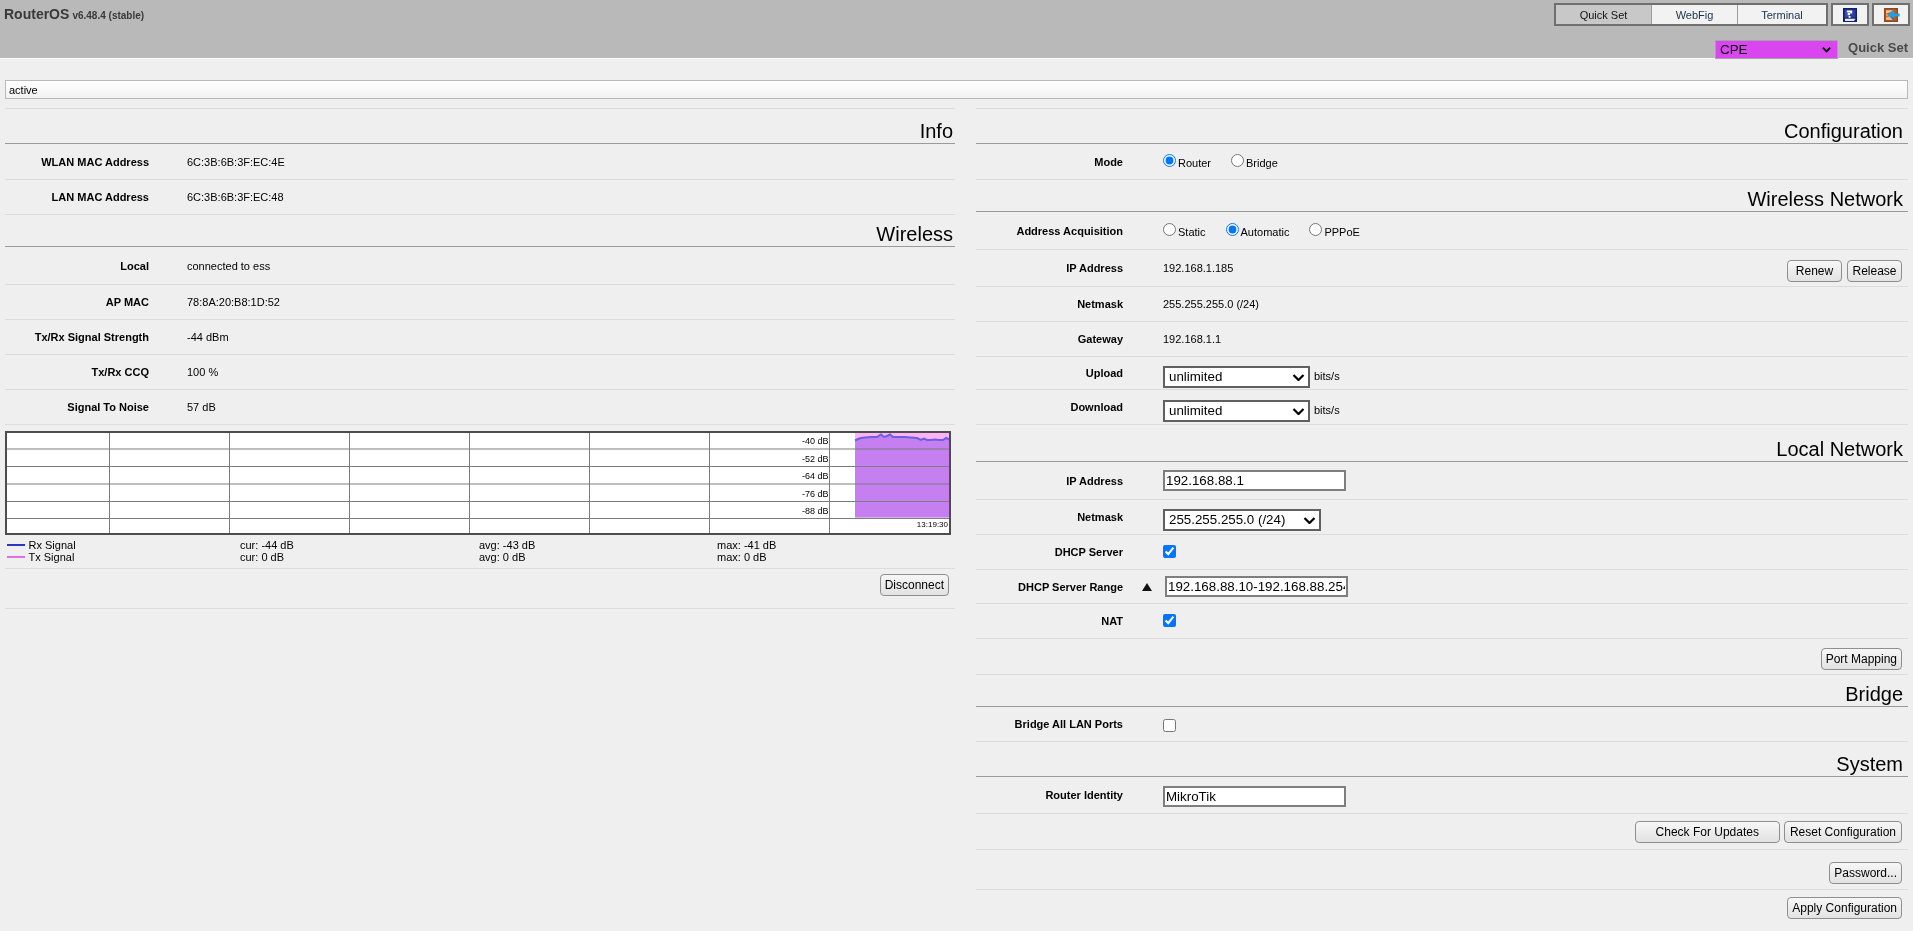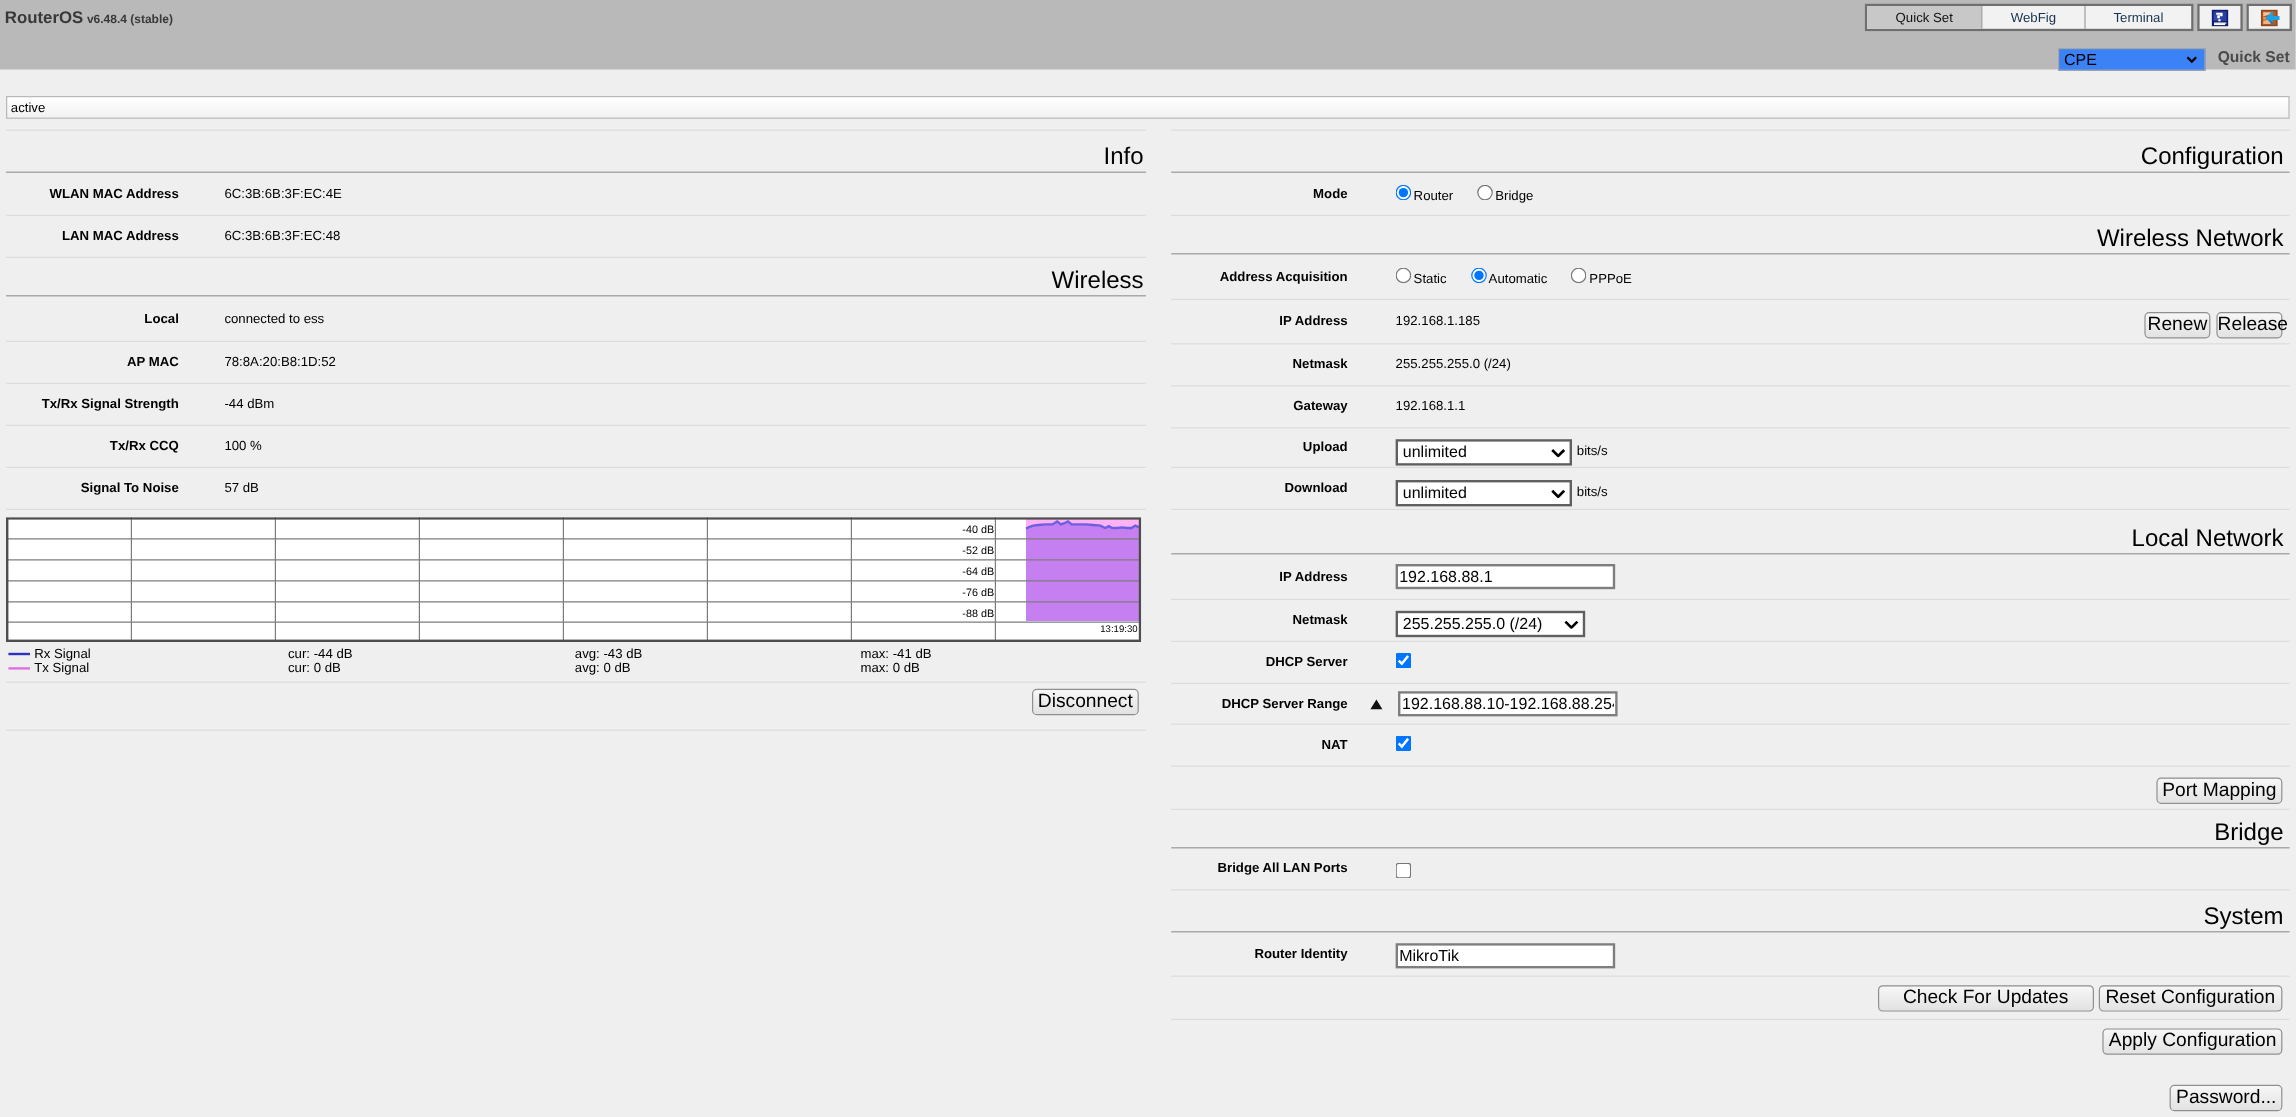--- a/index.html
+++ b/index.html
@@ -6,36 +6,36 @@
 html,body { width:1913px; height:931px; background:#efefef; font-family:"Liberation Sans",sans-serif; font-size:11px; color:#000; overflow:hidden; }
 #hdr { position:absolute; left:0; top:0; width:1913px; height:59px; background:#b9b9b9; border-bottom:1px solid #fbfbfb; }
 #brand { position:absolute; left:4px; top:6px; white-space:nowrap; color:#3c3c3c; }
 #brand b { font-size:14px; font-weight:bold; color:#393939; }
 #brand span { font-size:10px; font-weight:bold; color:#393939; }
 #tabs { position:absolute; left:1554px; top:3px; width:274px; height:23px; display:flex; border:2px solid #6f6f6f; background:#f2f2f2; }
 #tabs .tab { display:flex; align-items:center; justify-content:center; font-size:11px; color:#16324f; border-left:1px solid #9d9d9d; }
 #tabs .tab:first-child { border-left:none; }
 #tabs .tab.on { background:#c8c8c8; color:#111; }
 .icobtn { position:absolute; top:3px; width:38px; height:23px; border:2px solid #6f6f6f; background:#f2f2f2; display:flex; align-items:center; justify-content:center; }
-#qsel { position:absolute; left:1715px; top:40px; width:123px; height:19px; background:#3b82f6; border:1px solid #a5a5a5; font-size:13.3333px; display:flex; align-items:center; padding-left:4px; }
+#qsel { position:absolute; left:1715px; top:40px; width:123px; height:19px; background:#d946ef; border:1px solid #a5a5a5; font-size:13.3333px; display:flex; align-items:center; padding-left:4px; }
 #qsel .chev { position:absolute; right:5px; top:3px; }
 #qslabel { position:absolute; right:5px; top:40px; font-size:13px; font-weight:bold; color:#4a4a4a; }
 #activebar { position:absolute; left:5px; top:80px; width:1903px; height:19px; background:linear-gradient(#ffffff,#f2f2f2); border:1px solid #b9b9b9; display:flex; align-items:center; padding-left:3px; }
 #lcol { position:absolute; left:5px; top:108px; width:950px; border-top:1px solid #dcdcdc; }
 #rcol { position:absolute; left:976px; top:108px; width:932px; border-top:1px solid #dcdcdc; }
 .st { display:flex; justify-content:flex-end; align-items:flex-end; padding:0 5px 0 0; font-size:20px; border-bottom:1px solid #9a9a9a; }
 #lcol .st { padding-right:2px; }
 .r { display:flex; align-items:center; border-bottom:1px solid #dcdcdc; padding-right:6px; }
 .r.nb { border-bottom:none; }
 .lbl { font-weight:bold; text-align:right; flex:0 0 144px; }
 #rcol .lbl { flex:0 0 147px; }
 .val { margin-left:38px; }
 #rcol .val { margin-left:40px; }
 .sp { flex:1 1 auto; }
-.btn { font-family:"Liberation Sans",sans-serif; font-size:16px; color:#000; background:linear-gradient(#f7f7f7,#e2e2e2); border:1px solid #8f8f8f; border-radius:4px; height:22px; padding:0 4px; white-space:nowrap; }
+.btn { font-family:"Liberation Sans",sans-serif; font-size:12px; color:#000; background:linear-gradient(#f7f7f7,#e2e2e2); border:1px solid #8f8f8f; border-radius:4px; height:22px; padding:0 4px; white-space:nowrap; }
 input[type=text] { font-family:"Liberation Sans",sans-serif; font-size:13.3333px; width:183px; height:21px; border:2px solid #7e7e7e; padding:0 1px; background:#fff; }
 select.ctl { -webkit-appearance:none; appearance:none; font-family:"Liberation Sans",sans-serif; font-size:13.3333px; height:22px; border:2px solid #606060; border-radius:0; background:#fff; padding:0 2px 2px 4px; }
 .selwrap { position:relative; display:inline-block; }
 .selwrap svg.chev { position:absolute; right:5px; top:8px; pointer-events:none; }
 input[type=radio], input[type=checkbox] { margin:0 2px 0 0; }
 .radlbl { margin-right:20px; }
 </style>
 </head>
 <body>
 <div id="hdr">
@@ -230,21 +230,21 @@
   <div class="st" style="height:35px;">System</div>
   <div class="r" style="height:37px;">
       <div class="lbl">Router Identity</div>
       <div class="val"><input type="text" value="MikroTik" style="margin-top: 3px;"></div>
     </div>
   <div class="r" style="height:36px;">
       <div class="sp"></div>
       <button class="btn" style="margin-right:4px;padding:0 20px;">Check For Updates</button>
       <button class="btn" style="padding:0 5px;">Reset Configuration</button>
     </div>
+  <div class="r" style="height:40px;">
+      <div class="sp"></div>
+      <button class="btn" style="margin-top:7px;">Password...</button>
+    </div>
   <div class="r nb" style="height:42px;">
       <div class="sp"></div>
       <button class="btn" style="margin-bottom:6px;">Apply Configuration</button>
-    </div>
-  <div class="r" style="height:40px;">
-      <div class="sp"></div>
-      <button class="btn" style="margin-top:7px;">Password...</button>
     </div>
 </div>
 
 </body></html>

